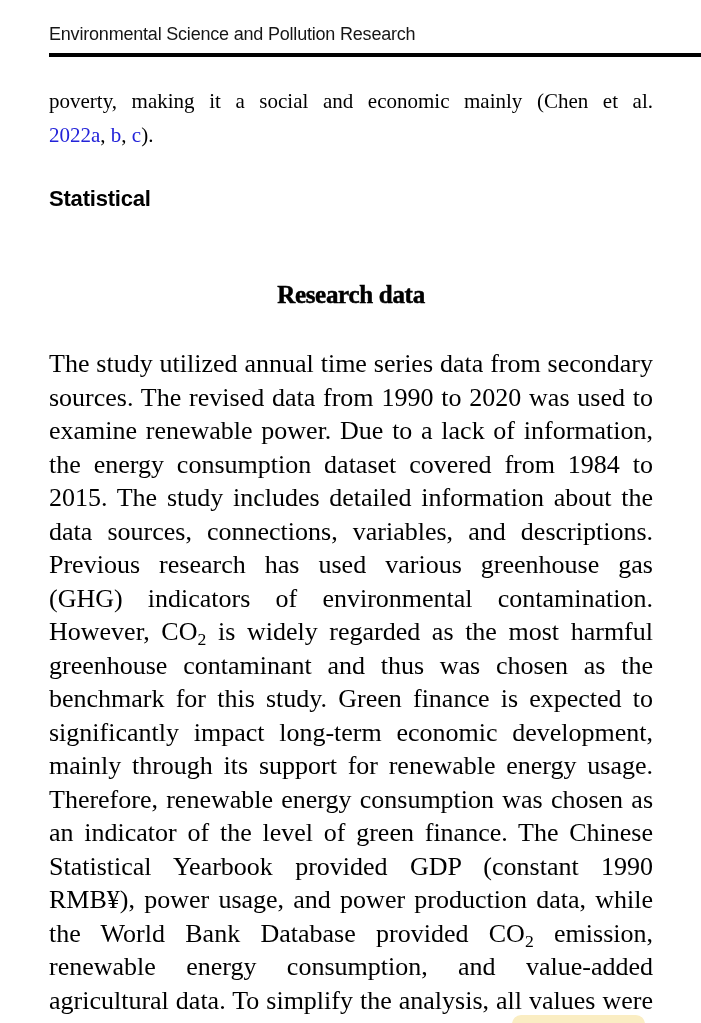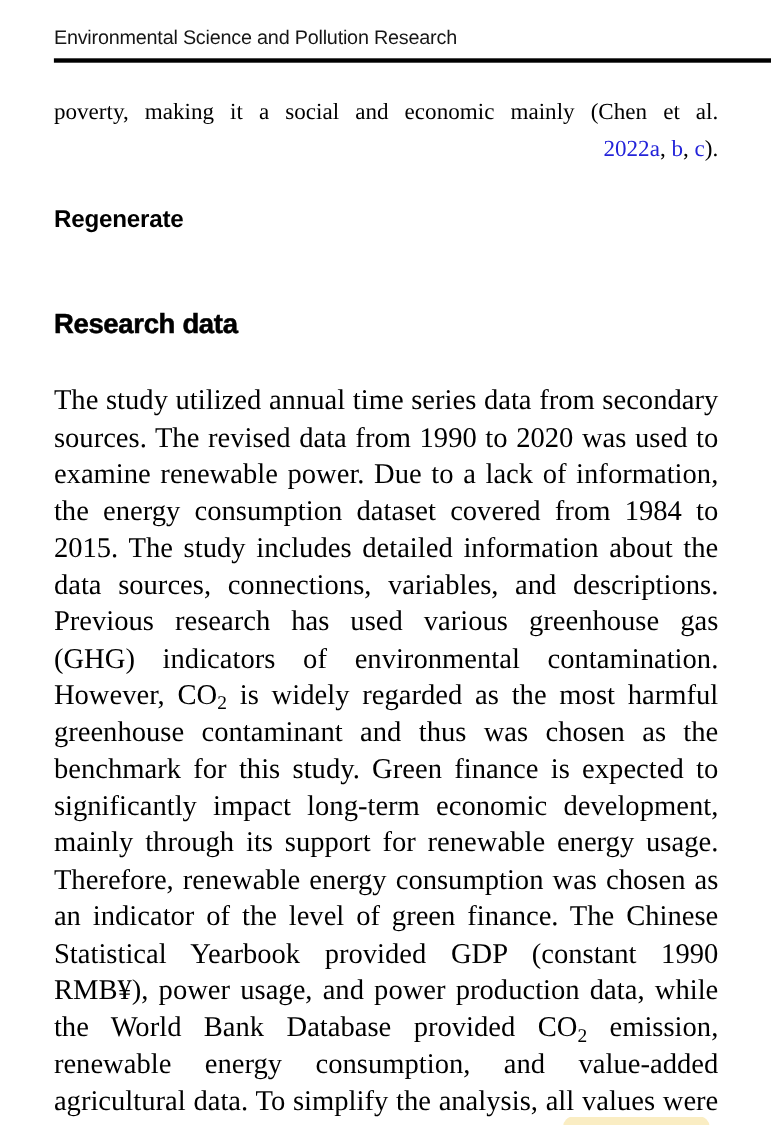--- a/index.html
+++ b/index.html
@@ -43,43 +43,44 @@
   .intro{
     margin-top:28px;
     font-size:21px;
     line-height:33.5px;
   }
   .intro .line1{
     text-align:justify;
     text-align-last:justify;
   }
   .intro .line2{
-    text-align:right;
+    text-align:left;
   }
   .cite-link{
     color:var(--link-blue);
     cursor:pointer;
   }
   .h-methodology{
     margin-top:34px;
     font-family:"Liberation Sans", sans-serif;
     font-weight:700;
     font-size:22px;
     line-height:26px;
     color:#000;
     letter-spacing:-0.2px;
   }
   .h-research{
     margin-top:68px;
-    font-family:Liberation Sans, sans-serif;
+    font-family:Liberation Serif, serif;
     font-weight:700;
     font-size:25px;
     line-height:30px;
     color:#000;
     letter-spacing:-0.3px;
+    text-align:center;
     -webkit-text-stroke:0.5px #000;
   }
   .body-para{
     margin-top:37px;
     font-size:26px;
     line-height:33.5px;
     text-align:justify;
   }
   .body-para sub{
     font-size:0.68em;
@@ -103,21 +104,21 @@
     <div class="journal-header">Environmental Science and Pollution Research</div>
 
     <div class="header-rule"></div>
 
     <div class="intro">
       <div class="line1">poverty, making it a social and economic mainly (Chen et al.</div>
       <div class="line2"><span class="cite-link">2022a</span><span>, </span><span class="cite-link">b</span><span>, </span><span class="cite-link">c</span><span>).</span>
       </div>
     </div>
 
-    <div class="h-methodology">Regenerate</div>
+    <div class="h-methodology">Statistical</div>
 
     <div class="h-research">Research data</div>
 
     <div class="body-para"><span>The study utilized annual time series data from secondary sources. The revised data from 1990 to 2020 was used to examine renewable power. Due to a lack of information, the energy consumption dataset covered from 1984 to 2015. The study includes detailed information about the data sources, connections, variables, and descriptions. Previous research has used various greenhouse gas (GHG) indicators of environmental contamination. However, CO</span><sub>2</sub><span> is widely regarded as the most harmful greenhouse contaminant and thus was chosen as the benchmark for this study. Green finance is expected to significantly impact long-term economic development, mainly through its support for renewable energy usage. Therefore, renewable energy consumption was chosen as an indicator of the level of green finance. The Chinese Statistical Yearbook provided GDP (constant 1990 RMB¥), power usage, and power production data, while the World Bank Database provided CO</span><sub>2</sub><span> emission, renewable energy consumption, and value-added agricultural data. To simplify the analysis, all values were transformed into a uniform format. </span><span class="hl">Regenerate response.</span>
     </div>
 
   </div>
 </div>
 
 </body></html>

